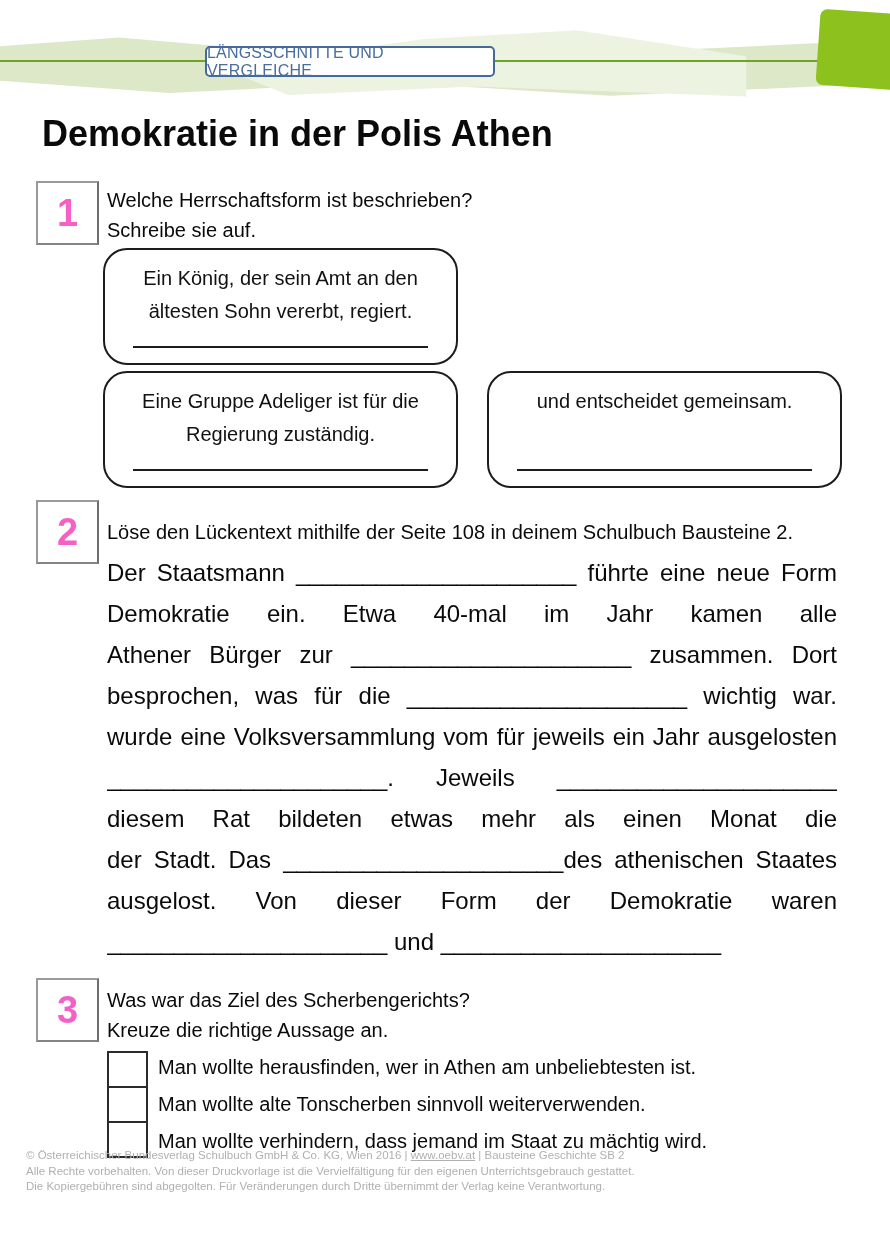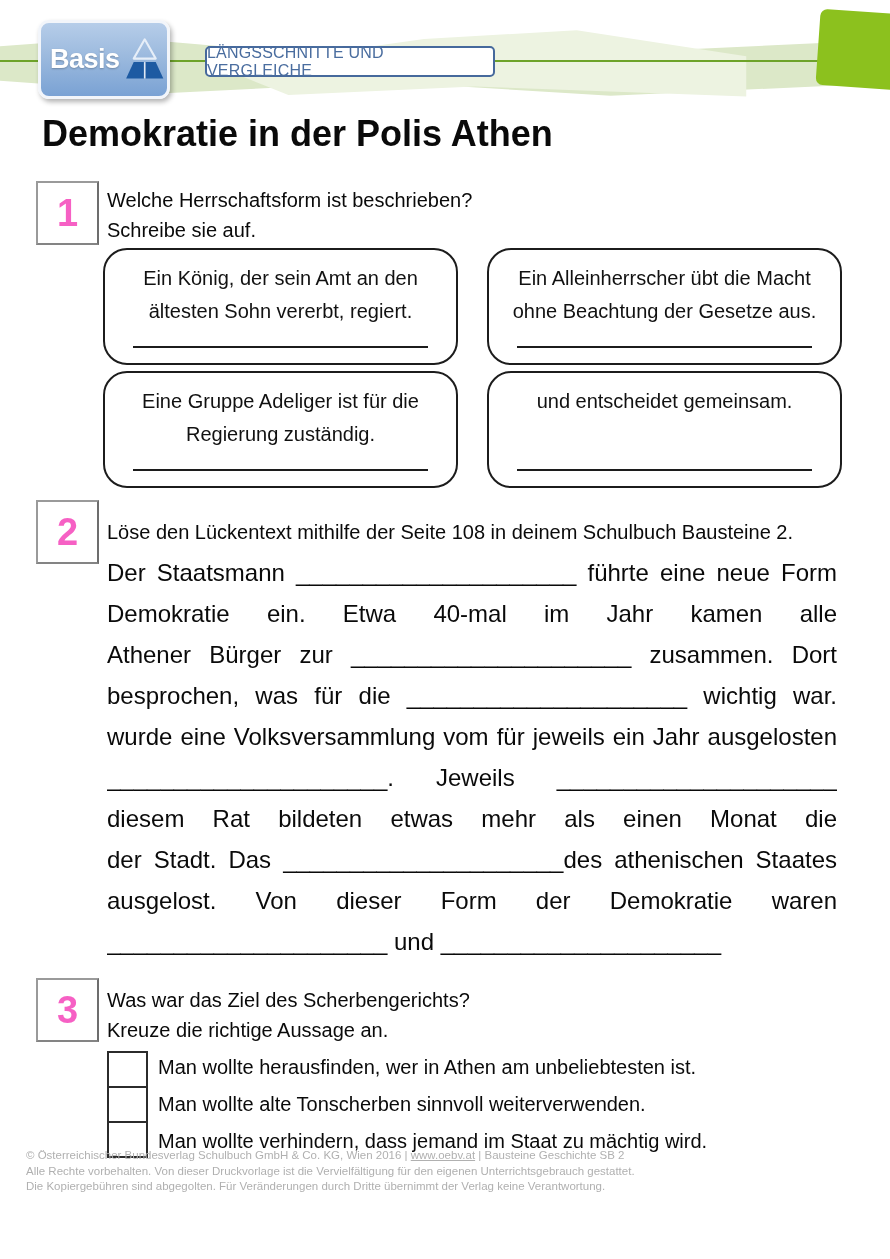--- a/index.html
+++ b/index.html
@@ -71,47 +71,34 @@
 </head>
 <body>
 
 <div class="page">
 
   <div class="band band-main"></div>
   <div class="band band-light"></div>
   <div class="green-line"></div>
   <div class="corner-shape"></div>
 
-  <div class="logo">
-    <span class="logo-text">Basis</span>
-    <svg class="logo-svg" width="62" height="62" viewBox="0 0 66 66">
-      <path d="M33 3 L49 31 L17 31 Z" fill="none" stroke="#e6eef8" stroke-width="3" stroke-linejoin="round"></path>
-      <path d="M17 36 L49 36 L60 60 L6 60 Z" fill="#1d5aa2"></path>
-      <rect x="31.8" y="36" width="2.4" height="24" fill="#dfe8f4"></rect>
-    </svg>
-  </div>
 
   <div class="banner">LÄNGSSCHNITTE UND VERGLEICHE</div>
 
   <h1 class="title">Demokratie in der Polis Athen</h1>
 
   <div class="tasknum tn1">1</div>
   <div class="instr in1">
     <div>Welche Herrschaftsform ist beschrieben?</div>
     <div>Schreibe sie auf.</div>
   </div>
 
   <div class="abox bA">
     <div>Ein König, der sein Amt an den</div>
     <div>ältesten Sohn vererbt, regiert.</div>
-    <div class="answer-line"></div>
-  </div>
-  <div class="abox bB">
-    <div>Ein Alleinherrscher übt die Macht</div>
-    <div>ohne Beachtung der Gesetze aus.</div>
     <div class="answer-line"></div>
   </div>
   <div class="abox bC">
     <div>Eine Gruppe Adeliger ist für die</div>
     <div>Regierung zuständig.</div>
     <div class="answer-line"></div>
   </div>
   <div class="abox bD">
     <div>und entscheidet gemeinsam.</div>
     <div class="answer-line"></div>

